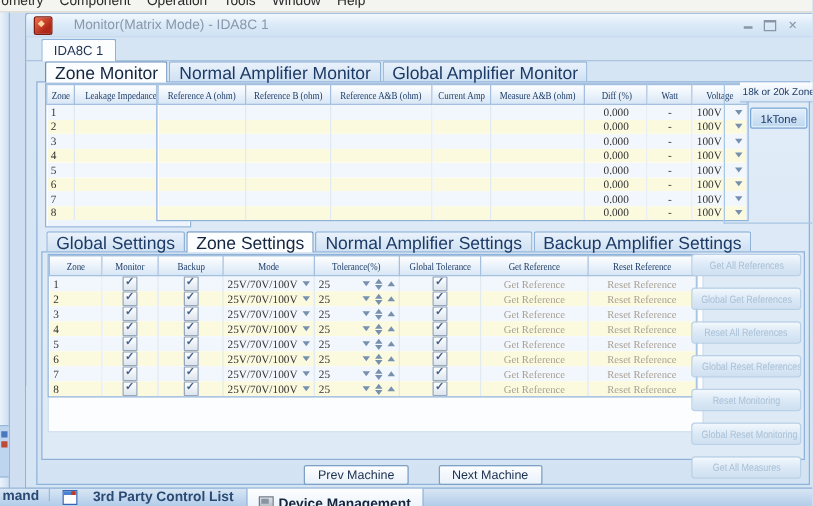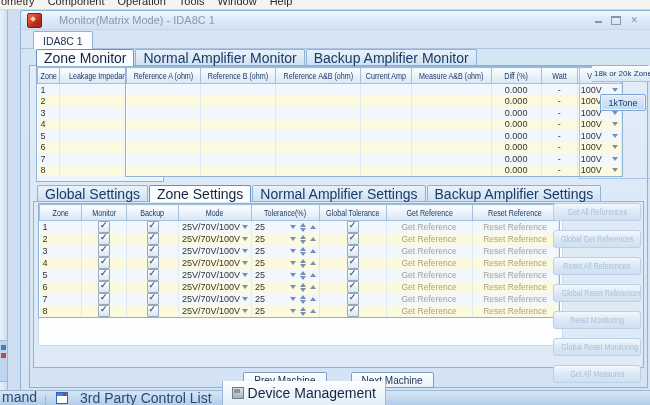--- a/index.html
+++ b/index.html
@@ -33,51 +33,51 @@
   .doc-tab{position:absolute;left:12px;top:2px;height:17px;padding:0 9px;display:flex;align-items:center;font-size:10.5px;color:#1c3050;background:#fcfdfe;border:1px solid #8fb2d9;border-bottom:none;border-radius:2px 2px 0 0;z-index:3;}
   .doc-line{position:absolute;left:0;right:0;top:19px;border-top:1px solid #aac4e0;}
   
   .content{position:absolute;left:8px;right:2px;top:20px;bottom:2px;}
   .tabstrip{display:flex;gap:1px;padding-left:7px;height:16px;position:relative;z-index:2;}
   .mtab{display:flex;align-items:center;padding:0 7px;font-size:14px;color:#1c3a66;background:linear-gradient(#eaf2fb,#cfe1f3);border:1px solid #8fb2d9;border-bottom:none;border-radius:2px 2px 0 0;white-space:nowrap;cursor:default;}
   .mtab.active{background:#fbfdfe;color:#14253f;margin-bottom:-1px;padding-bottom:1px;border-color:#6a90bc;}
   .page{position:absolute;left:0;right:0;top:16px;bottom:0;border:1px solid #8fb2d9;background:linear-gradient(#e2edf8,#d4e3f3);}
   
   .tbl-wrap{position:absolute;border:1px solid #8fb2d9;background:#fff;}
-  table{border-collapse:collapse;table-layout:fixed;}
+  table{border-collapse:collapse;table-layout:fixed;font-family:Liberation Serif, serif;}
   th{height:15px;background:linear-gradient(#fdfeff,#d7e6f5);border:1px solid #a5c0de;font-size:8.5px;font-weight:normal;color:#1c3a66;padding:0 1px;white-space:nowrap;overflow:hidden;}
   .condense{display:inline-block;transform:scaleX(.84);transform-origin:50% 50%;white-space:nowrap;}
   td{height:11.5px;font-size:9px;color:#333;padding:0 3px;border-right:1px solid rgba(160,185,210,.30);white-space:nowrap;overflow:hidden;}
   tr.light td{background:#f2f7fd;}
   tr.yellow td{background:#fbfade;}
   tr.footer td{height:5px;background:#eef4fb;border-right:none;}
   td.center{text-align:center;}
   .flex-cell{display:flex;align-items:center;justify-content:space-between;}
   .dd-arrow{width:0;height:0;border-left:3px solid transparent;border-right:3px solid transparent;border-top:4px solid #7690ae;flex:0 0 auto;}
   .spin{display:inline-flex;flex-direction:column;gap:1px;align-items:center;}
   .tri-up{width:0;height:0;border-left:3px solid transparent;border-right:3px solid transparent;border-bottom:4px solid #7690ae;}
   .tri-down{width:0;height:0;border-left:3px solid transparent;border-right:3px solid transparent;border-top:4px solid #7690ae;}
   .tol-controls{display:inline-flex;align-items:center;gap:4px;}
   .checkbox{display:inline-block;width:10px;height:10px;border:1px solid #98a8bc;border-radius:1px;background:linear-gradient(#ffffff,#dde5ee);position:relative;vertical-align:middle;}
   .checkbox.checked::after{content:'✓';position:absolute;left:1px;top:-2px;font-size:9px;font-weight:bold;color:#44618e;}
   td.ref-action{background:#f1eee7;color:#a8a093;text-align:center;font-size:8.5px;}
   
   .tone-group{position:absolute;left:549px;top:0;width:62px;height:112px;border:1px solid #a9c6e2;border-top:none;padding-left:12px;}
   .tone-label{height:15px;line-height:15px;text-align:center;font-size:8px;color:#1c3a66;background:linear-gradient(#fdfeff,#d7e6f5);border-bottom:1px solid #a5c0de;}
-  .tone-btn{display:block;margin:12px auto 0;width:46px;height:17px;font-family:inherit;font-size:9px;color:#1c3a66;background:linear-gradient(#e2eefa,#bdd7f0);border:1px solid #7ba7d4;border-radius:2px;box-shadow:inset 0 0 0 1px #eaf3fc;padding:0;}
+  .tone-btn{display:block;margin:4px auto 0;width:46px;height:17px;font-family:inherit;font-size:9px;color:#1c3a66;background:linear-gradient(#e2eefa,#bdd7f0);border:1px solid #7ba7d4;border-radius:2px;box-shadow:inset 0 0 0 1px #eaf3fc;padding:0;}
   
   .settings-tabs{position:absolute;left:0;top:119px;}
   .lower-panel{position:absolute;left:3px;right:3px;top:135px;height:165px;border:1px solid #8fb2d9;background:#dfeaf7;}
   .settings-white{position:absolute;left:4px;top:1px;width:523px;height:141px;background:#fcfdff;border:1px solid #c8d9ec;}
   .actions{position:absolute;right:2px;top:1px;display:flex;flex-direction:column;gap:9px;width:88px;}
   .action-btn{height:18px;font-family:inherit;font-size:8.5px;color:#a9c0d6;background:linear-gradient(#f2f8fd,#dce9f6 50%,#cfe0f1);border:1px solid #b9d0e6;border-radius:3px;padding:0;white-space:nowrap;overflow:hidden;}
   
   .nav-buttons{position:absolute;left:0;right:0;top:306px;display:flex;justify-content:center;gap:24px;}
   .nav-btn{height:16px;padding:0 10px;font-family:inherit;font-size:10px;color:#1c3050;background:linear-gradient(#fdfeff,#e8f1fa);border:1px solid #7ea0c4;border-radius:2px;}
-  .taskbar{position:absolute;left:0;right:0;bottom:0;height:14px;background:linear-gradient(#d8e6f4,#b2cce9);border-top:1px solid #9ab8da;display:flex;align-items:flex-end;font-size:14px;color:#2a4a74;}
+  .taskbar{position:absolute;left:0;right:0;bottom:0;height:14px;background:linear-gradient(#d8e6f4,#b2cce9);border-top:1px solid #9ab8da;display:flex;align-items:flex-start;font-size:11px;color:#2a4a74;font-weight:bold;}
   .task-partial{padding:0 4px 0 2px;}
   .task-sep{width:1px;height:10px;background:#9ab8da;margin:0 4px;}
   .task-item{display:flex;align-items:center;gap:12px;padding:0 6px;height:14px;}
   .task-tab-active{display:flex;align-items:center;gap:4px;padding:0 9px;height:24px;background:linear-gradient(#fdfeff,#e2edf8);border-left:1px solid #9ab8da;border-right:1px solid #9ab8da;color:#14253f;margin-left:4px;}
   .list-icon{width:10px;height:10px;border:1px solid #3565b5;background:#fff;position:relative;flex:0 0 auto;}
   .list-icon::before{content:'';position:absolute;left:0;top:0;width:10px;height:3px;background:#4a80d0;}
   .list-icon::after{content:'';position:absolute;right:1px;top:0;width:3px;height:3px;background:#c03828;}
   .device-icon{width:10px;height:10px;border:1px solid #707a88;background:linear-gradient(#dde2e8,#a8b0ba);position:relative;flex:0 0 auto;}
   .device-icon::before{content:'';position:absolute;left:1px;top:1px;width:6px;height:4px;background:#8894a2;}
 </style>
@@ -112,21 +112,21 @@
       <span class="win-close">✕</span>
     </span>
   </div>
   <div class="window-body">
     <div class="doc-line"></div>
     <div class="doc-tab">IDA8C 1</div>
     <div class="content">
       <div class="tabstrip">
           <div class="mtab active">Zone Monitor</div>
           <div class="mtab">Normal Amplifier Monitor</div>
-          <div class="mtab">Backup Amplifier Monitor</div>
+          <div class="mtab">Global Amplifier Monitor</div>
         </div>
       <div class="page">
 
         <div class="tbl-wrap" style="left:6px;top:0;">
           <table>
             <colgroup>
                 <col style="width:22px">
                 <col style="width:66px">
               </colgroup>
             <thead>

